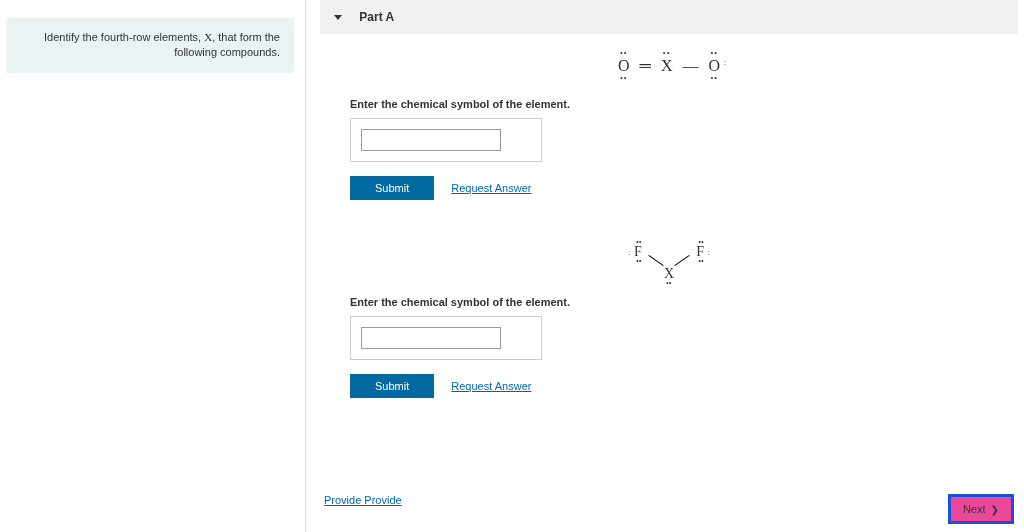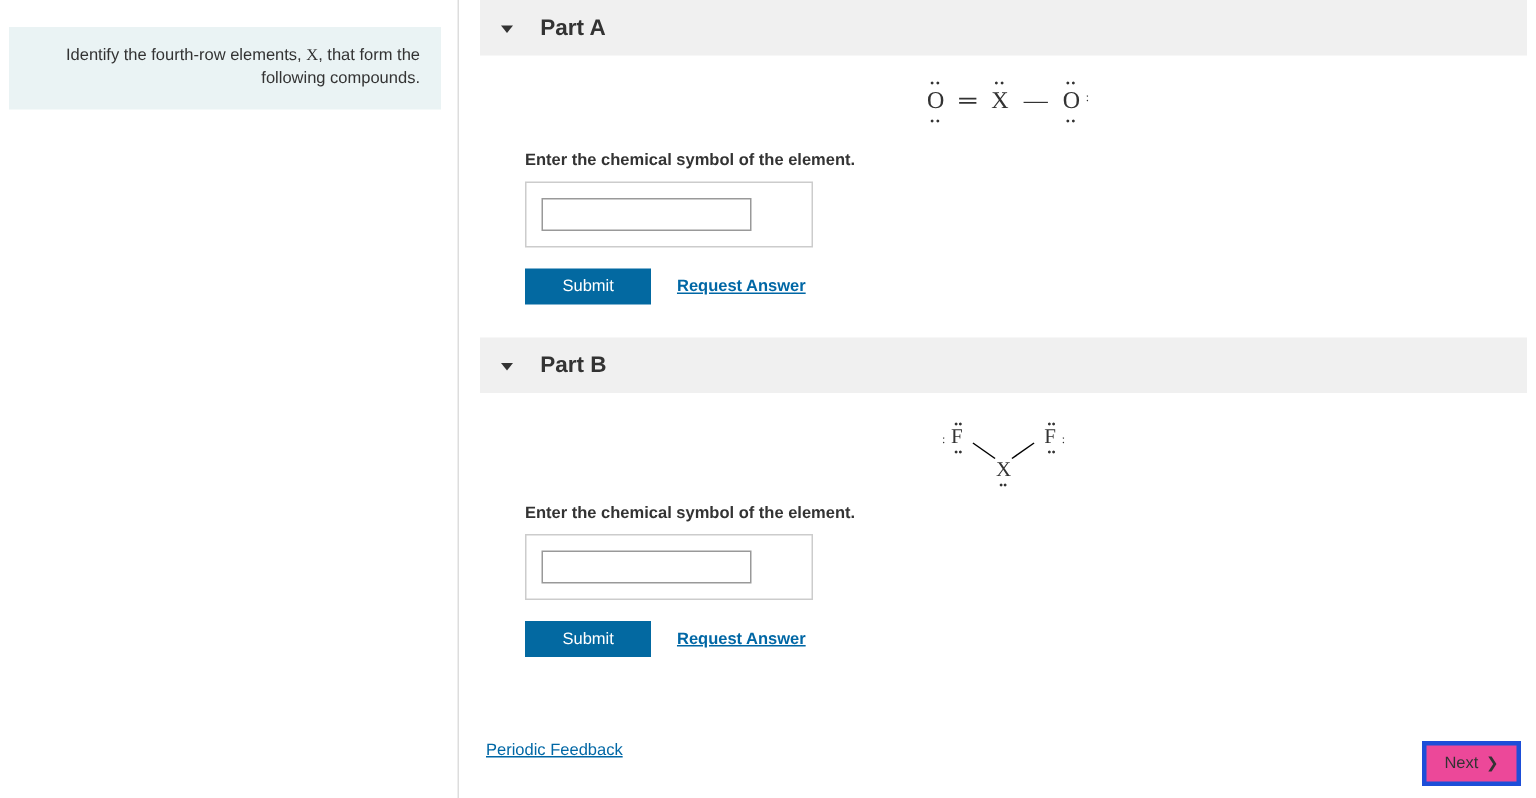--- a/index.html
+++ b/index.html
@@ -81,21 +81,21 @@
     }
     .flag-icon::before { left: 3px; }
     .flag-icon::after { left: 7px; }
     .separator {
       color: #aaa;
       margin: 0 4px;
     }
     .part-header {
       background: #f0f0f0;
       padding: 10px 14px;
-      font-size: 15px;
+      font-size: 12px;
       font-weight: bold;
       color: #333;
       position: relative;
     }
     .collapse-tri {
       display: inline-block;
       width: 0;
       height: 0;
       border-left: 4px solid transparent;
       border-right: 4px solid transparent;
@@ -232,21 +232,21 @@
       border: none;
       padding: 6px 25px;
       font-size: 11px;
       cursor: pointer;
     }
     .request-link {
       color: #0067a5;
       text-decoration: underline;
       font-size: 11px;
       margin-left: 14px;
-      font-weight: bold;
+      font-weight: normal;
     }
     .bottom-bar {
       position: absolute;
       bottom: 8px;
       left: 0;
       right: 0;
       padding: 0 4px;
     }
     .feedback-link {
       color: #0067a5;
@@ -308,24 +308,20 @@
     <div class="instruction">Enter the chemical symbol of the element.</div>
     <div class="input-wrap">
       <input type="text" value="" style="">
     </div>
     <div class="button-row">
       <button class="submit-btn">Submit</button>
       <a href="#" class="request-link">Request Answer</a>
     </div>
   </div>
 
-  <div class="part-header">
-    <span class="collapse-tri"></span>
-    <span>Part B</span>
-  </div>
   <div class="part-body">
     <div class="structure-b">
       <div class="container">
         <div class="f-left">
           <span class="small-dots" style="top:-6px;left:2px;">••</span>
           <span class="small-dots" style="left:-6px;top:4px;">:</span>
           <span class="small-dots" style="bottom:-6px;left:2px;">••</span>
           <span>F</span>
         </div>
         <div class="f-right">
@@ -346,19 +342,19 @@
     <div class="input-wrap">
       <input type="text" value="" style="">
     </div>
     <div class="button-row">
       <button class="submit-btn">Submit</button>
       <a href="#" class="request-link">Request Answer</a>
     </div>
   </div>
 
   <div class="bottom-bar">
-    <a href="#" class="feedback-link">Periodic Feedback</a>
+    <a href="#" class="feedback-link">Provide Provide</a>
     <button class="next-btn">
       <span>Next</span>
       <span class="next-chev">❯</span>
     </button>
   </div>
 </div>
 
 </body></html>

